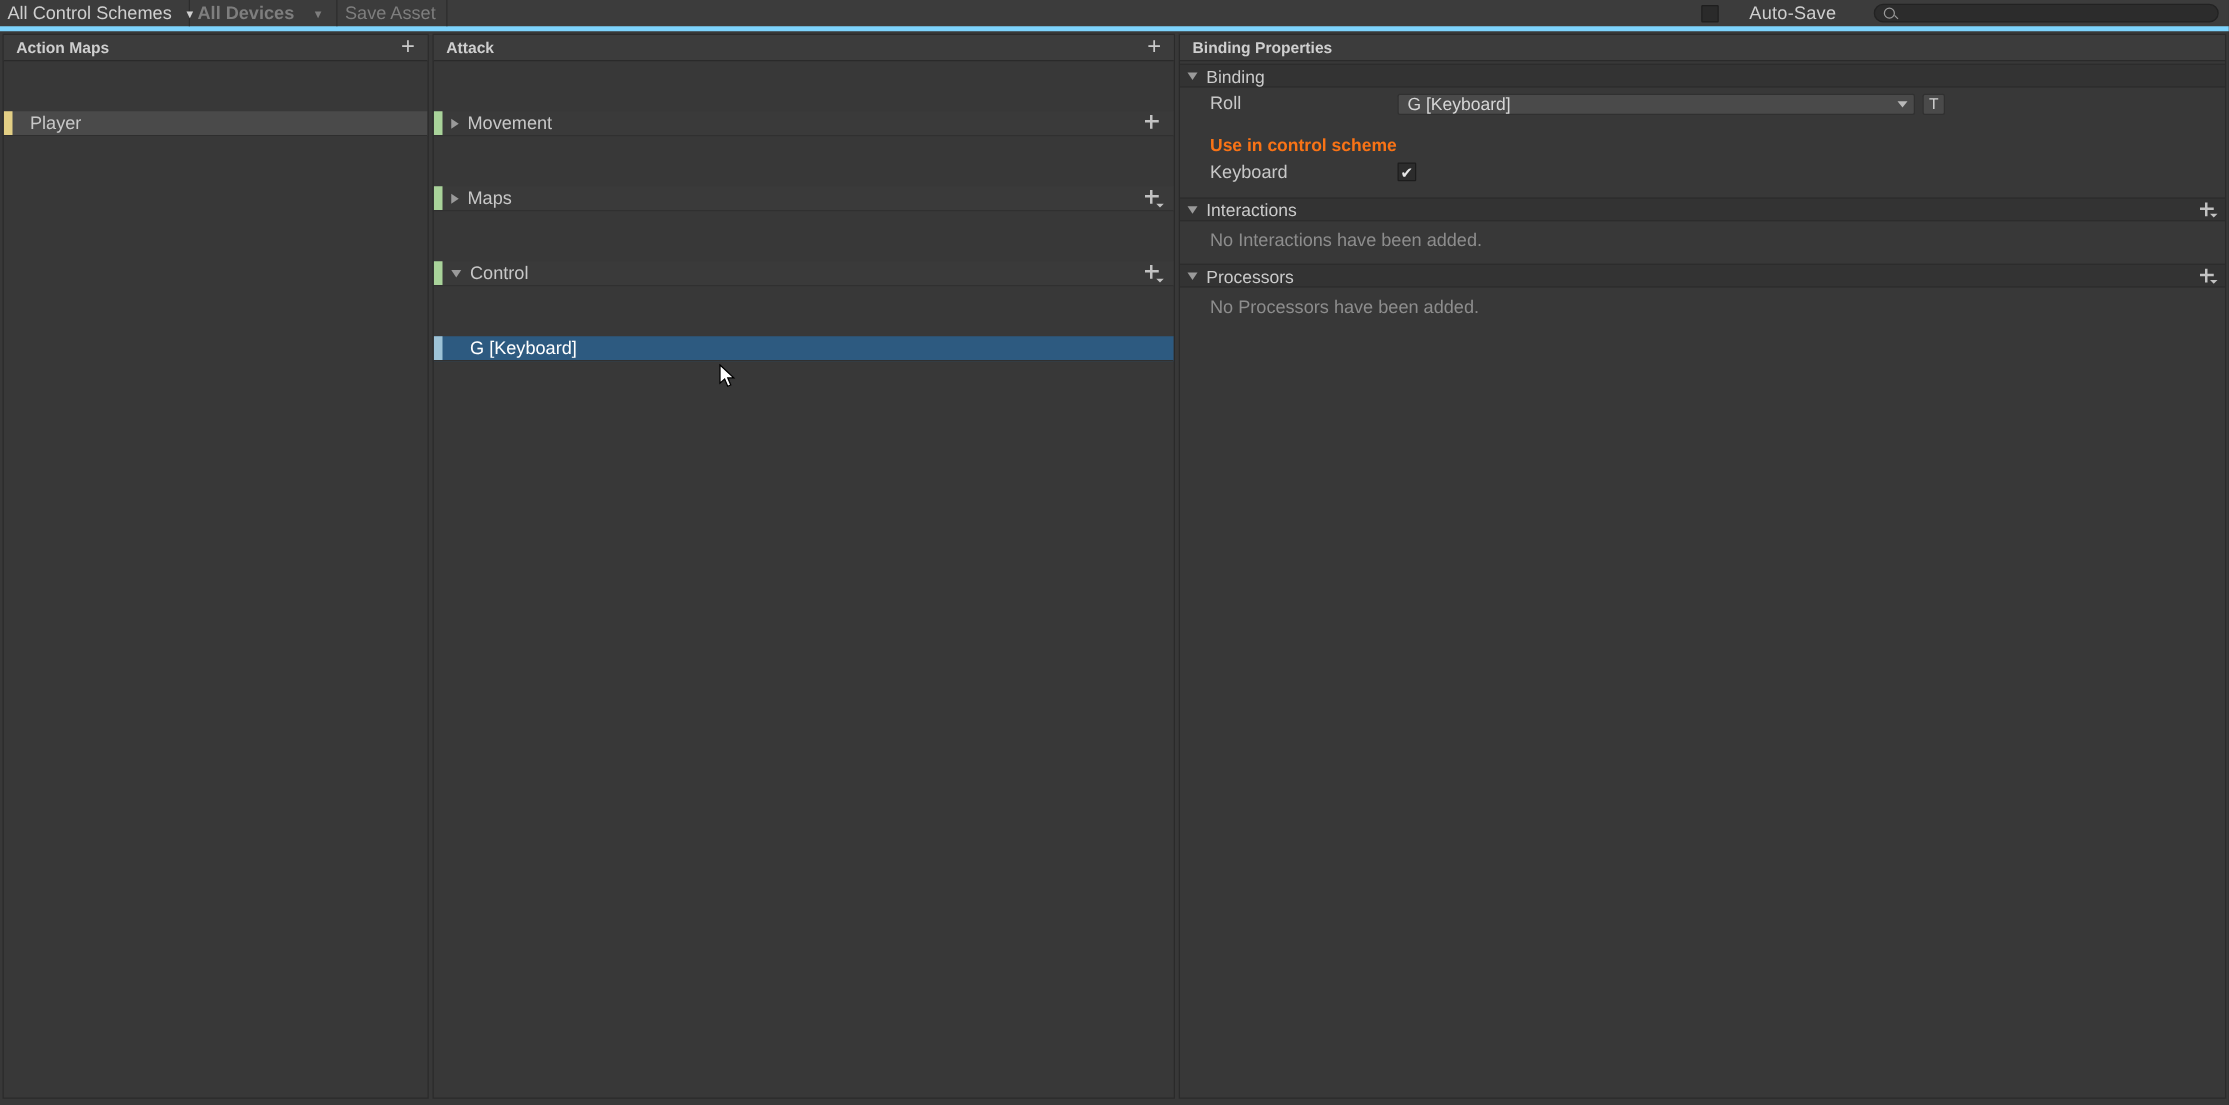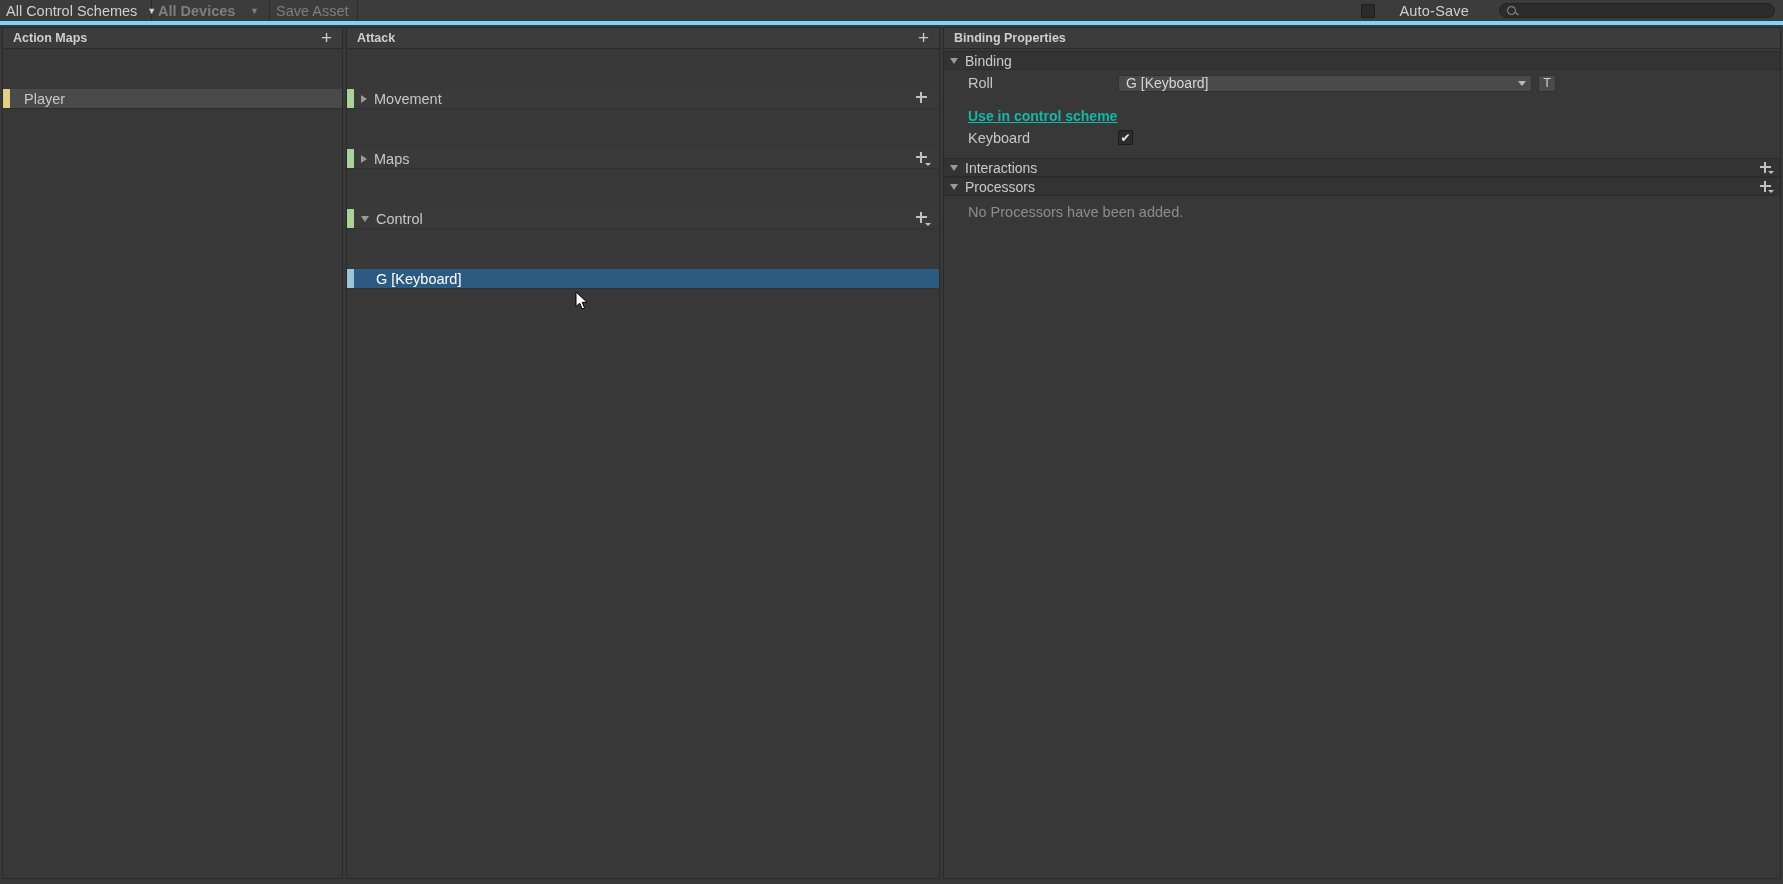--- a/index.html
+++ b/index.html
@@ -376,23 +376,22 @@
     justify-content: center;
     font-size: 12.5px;
     color: #d0d0d0;
     box-sizing: border-box;
     flex: 0 0 auto;
   }
 
   .subhead {
     font-size: 14px;
     font-weight: bold;
-    color: #14b8a6;
+    color: #f97316;
     padding: 12px 0 0 24px;
-    text-decoration: underline;
   }
   .scheme-row {
     display: flex;
     align-items: center;
     padding: 5px 0 0 24px;
     height: 22px;
     box-sizing: border-box;
   }
   .scheme-name { font-size: 14.5px; width: 150px; flex: 0 0 150px; color: #c8c8c8;}
   .scheme-chk {
@@ -546,20 +545,21 @@
 
         <div class="sect-header">
           <span class="tri down"></span>
           <span>Interactions</span>
           <span class="sect-plus">
             <i class="v"></i>
               <i class="h"></i>
               <i class="mini"></i>
           </span>
         </div>
+        <div class="empty-note">No Interactions have been added.</div>
 
         <div class="sect-header">
           <span class="tri down"></span>
           <span>Processors</span>
           <span class="sect-plus">
             <i class="v"></i>
               <i class="h"></i>
               <i class="mini"></i>
           </span>
         </div>

